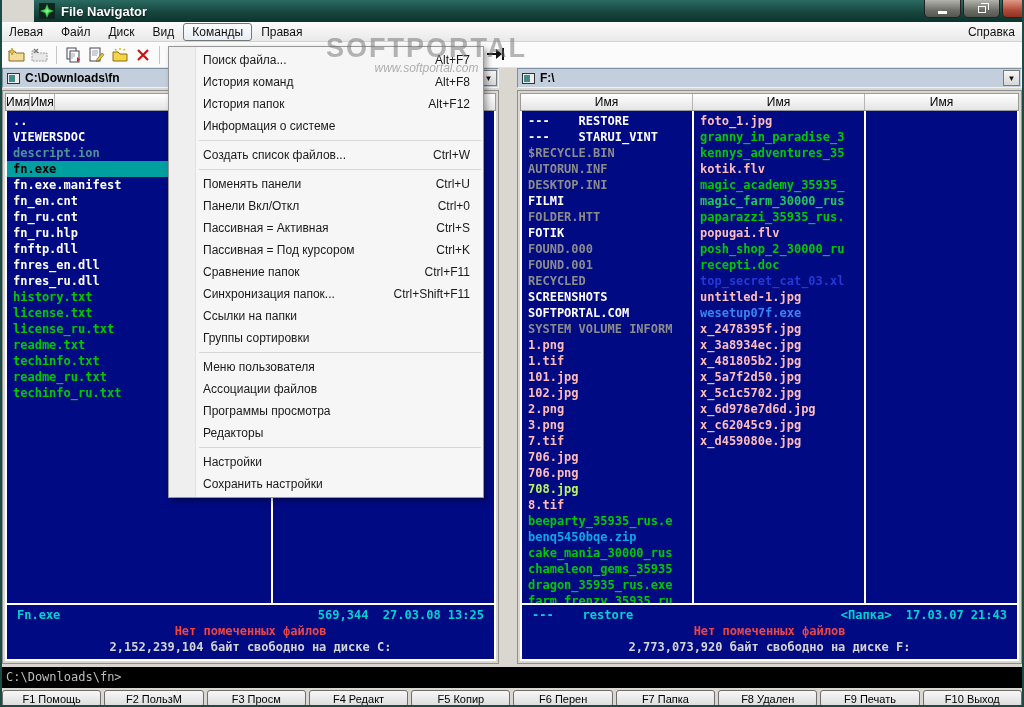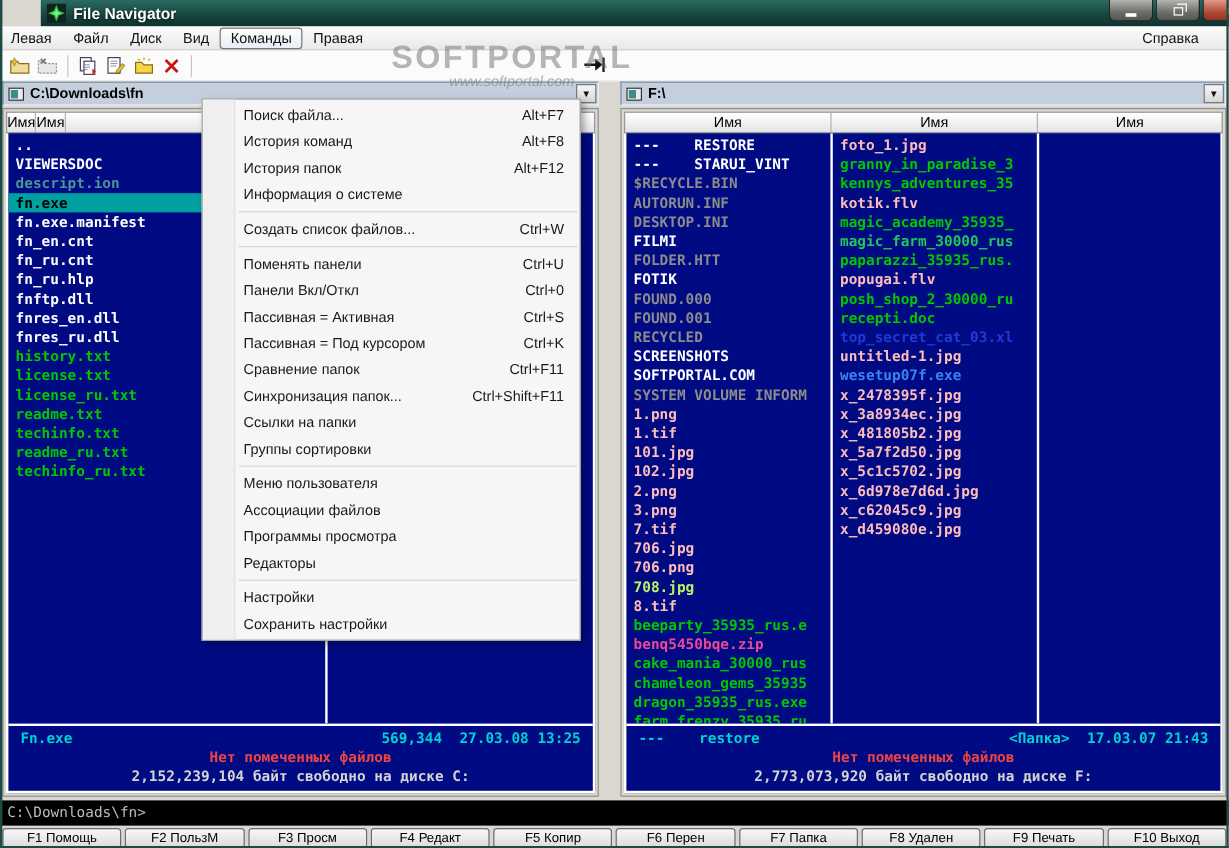--- a/index.html
+++ b/index.html
@@ -24,21 +24,21 @@
     border:1px solid #fff; border-left:none; border-bottom:none; }
 
   
   .menubar { position:absolute; left:0; top:22px; width:1024px; height:20px;
     background:linear-gradient(#fcfcfc,#e9e9e9); border-bottom:1px solid #d2d2d2;
     display:flex; align-items:center; font-size:12px; color:#111; }
   .mb-items { display:flex; align-items:center; height:100%; }
   .mb-items .menu-top-item { padding:2px 9px; cursor:default; }
   .mb-items .menu-top-item.active { border:1px solid #767676; border-radius:3px;
     background:linear-gradient(#fdfdfd,#e7eef6); padding:1px 8px; }
-  .menubar-right { margin-left:auto; padding-right:25px; }
+  .menubar-right { margin-left:auto; padding-right:9px; }
 
   
   .toolbar { position:absolute; left:0; top:42px; width:1024px; height:26px;
     background:#fbfbfb; border-bottom:1px solid #e2e2e2; display:flex; align-items:center; padding-left:5px; }
   .tb-icon { width:23px; height:21px; display:flex; align-items:center; justify-content:center; }
   .tb-sep { width:1px; height:18px; background:#c6c6c6; margin:0 5px; flex:none; }
   .tb-arrow { position:absolute; left:486px; top:5px; }
 
   
   .pathbar { position:absolute; top:68px; height:20px; background:#c4cfdd;
@@ -80,21 +80,21 @@
 
   
   .cmdline { position:absolute; left:0; top:667px; width:1024px; height:21px; background:#000;
     color:#bdbdbd; font-family:"DejaVu Sans Mono", monospace; font-size:12px; line-height:21px; padding-left:6px; }
   .fkeys { position:absolute; left:0; top:690px; width:1024px; height:17px; display:flex; gap:3px; padding:0 2px; }
   .fkey { flex:1; background:linear-gradient(#f7f7f7,#dcdcdc); border:1px solid #6e6e6e; border-radius:3px;
     font-size:11px; display:flex; align-items:center; justify-content:center; color:#000; white-space:pre; }
 
   
   .menu-popup { position:absolute; left:168px; top:46px; width:316px; background:#f6f6f6;
-    border:1px solid #979797; box-shadow:3px 3px 6px rgba(0,0,0,.35); z-index:40; padding:2px 0;margin-top:36px; }
+    border:1px solid #979797; box-shadow:3px 3px 6px rgba(0,0,0,.35); z-index:40; padding:2px 0; }
   .menu-popup::before { content:''; position:absolute; left:0; top:0; bottom:0; width:26px;
     background:#efefef; border-right:1px solid #e2e2e2; }
   .menu-row { height:22px; display:flex; align-items:center; font-size:12px; color:#1a1a1a;
     padding-left:34px; padding-right:13px; position:relative; cursor:default; }
   .menu-row .lbl { flex:1; }
   .menu-sep { height:1px; background:#d6d6d6; margin:3px 2px 3px 30px; }
 
   
   .watermark { position:absolute; left:326px; top:35px; z-index:60; pointer-events:none;
     color:rgba(105,105,105,0.48); text-align:center; }
@@ -288,21 +288,21 @@
           <div class="frow" style="color: rgb(255, 188, 188);"><span>101.jpg</span></div>
           <div class="frow" style="color: rgb(255, 188, 188);"><span>102.jpg</span></div>
           <div class="frow" style="color: rgb(255, 188, 188);"><span>2.png</span></div>
           <div class="frow" style="color: rgb(255, 188, 188);"><span>3.png</span></div>
           <div class="frow" style="color: rgb(255, 188, 188);"><span>7.tif</span></div>
           <div class="frow" style="color: rgb(255, 188, 188);"><span>706.jpg</span></div>
           <div class="frow" style="color: rgb(255, 188, 188);"><span>706.png</span></div>
           <div class="frow" style="color: #bef264;"><span>708.jpg</span></div>
           <div class="frow" style="color: rgb(255, 188, 188);"><span>8.tif</span></div>
           <div class="frow" style="color: rgb(0, 200, 0);"><span>beeparty_35935_rus.e</span></div>
-          <div class="frow" style="color: #ec4899;"><span>benq5450bqe.zip</span></div>
+          <div class="frow" style="color: #0ea5e9;"><span>benq5450bqe.zip</span></div>
           <div class="frow" style="color: rgb(0, 200, 0);"><span>cake_mania_30000_rus</span></div>
           <div class="frow" style="color: rgb(0, 200, 0);"><span>chameleon_gems_35935</span></div>
           <div class="frow" style="color: rgb(0, 200, 0);"><span>dragon_35935_rus.exe</span></div>
           <div class="frow" style="color: rgb(0, 200, 0);"><span>farm_frenzy_35935_ru</span></div>
         </div>
       <div class="fcol c1">
 
       <div class="frow" style="color: rgb(255, 188, 188);"><span>foto_1.jpg</span></div>
           <div class="frow" style="color: rgb(0, 200, 0);"><span>granny_in_paradise_3</span></div>
           <div class="frow" style="color: rgb(0, 200, 0);"><span>kennys_adventures_35</span></div>

